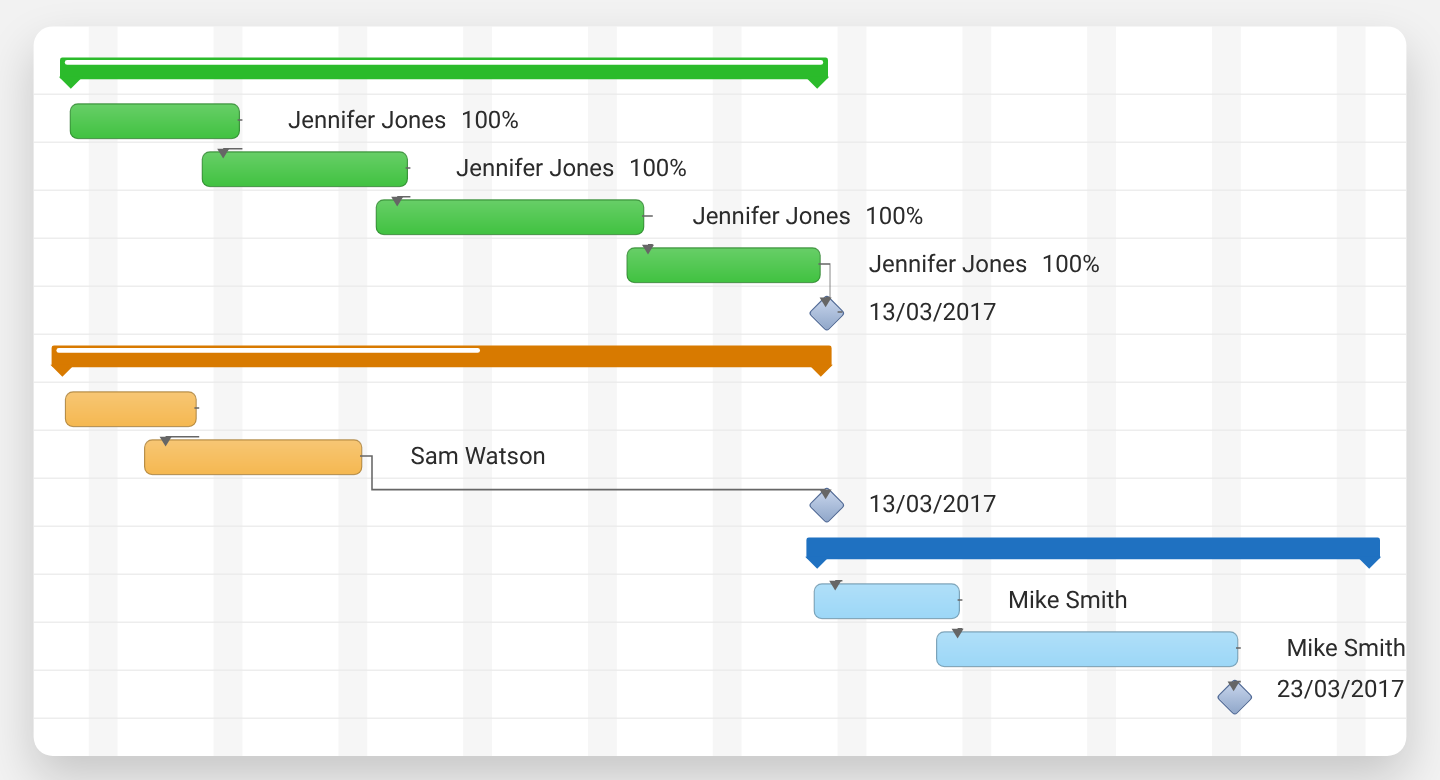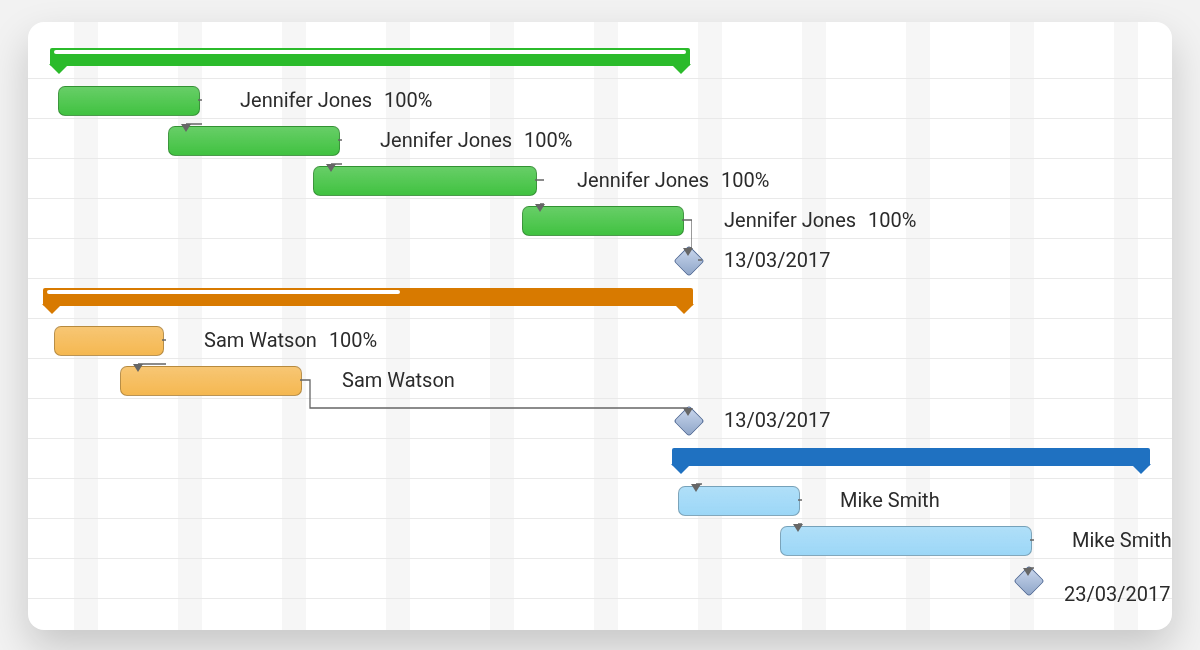--- a/index.html
+++ b/index.html
@@ -67,33 +67,32 @@
         </div>
         <div class="bar" style="left:30px;top:64px;width:140px;background-color:#41c241"></div>
         <div class="lbl" style="left:212px;top:66px">Jennifer Jones<span class="pct">100%</span></div>
         <div class="bar" style="left:140px;top:104px;width:170px;background-color:#41c241"></div>
         <div class="lbl" style="left:352px;top:106px">Jennifer Jones<span class="pct">100%</span></div>
         <div class="bar" style="left:285px;top:144px;width:222px;background-color:#41c241"></div>
         <div class="lbl" style="left:549px;top:146px">Jennifer Jones<span class="pct">100%</span></div>
         <div class="bar" style="left:494px;top:184px;width:160px;background-color:#41c241"></div>
         <div class="lbl" style="left:696px;top:186px">Jennifer Jones<span class="pct">100%</span></div>
         <div class="bar" style="left:26px;top:304px;width:108px;background-color:#f5b851"></div>
-        <div class="lbl" style="left:176px;top:306px">Sam Watson<span class="pct">100%</span></div>
         <div class="bar" style="left:92px;top:344px;width:180px;background-color:#f5b851"></div>
         <div class="lbl" style="left:314px;top:346px">Sam Watson</div>
         <div class="bar" style="left:650px;top:464px;width:120px;background-color:#9cd7f7"></div>
         <div class="lbl" style="left:812px;top:466px">Mike Smith</div>
         <div class="bar" style="left:752px;top:504px;width:250px;background-color:#9cd7f7"></div>
         <div class="lbl" style="left:1044px;top:506px">Mike Smith</div>
         <div class="dia" style="left:650px;top:228px"></div>
         <div class="lbl" style="left:696px;top:226px">13/03/2017</div>
         <div class="dia" style="left:650px;top:388px"></div>
         <div class="lbl" style="left:696px;top:386px">13/03/2017</div>
         <div class="dia" style="left:990px;top:548px"></div>
-        <div class="lbl" style="left:1036px;top:560px">23/03/2017</div>
+        <div class="lbl" style="left:1036px;top:540px">23/03/2017</div>
         <svg class="dep" style="left:154px;top:74px;width:20px;height:32px">
           <path d="M 16 4 H 26 V 28 H 4"></path>
         </svg>
         <div class="arrow" style="left:153px;top:102px"></div>
         <svg class="dep" style="left:299px;top:114px;width:15px;height:32px">
           <path d="M 11 4 H 21 V 28 H 4"></path>
         </svg>
         <div class="arrow" style="left:298px;top:142px"></div>
         <svg class="dep" style="left:503px;top:154px;width:13px;height:32px">
           <path d="M 4 4 H 14 V 28 H 9"></path>

